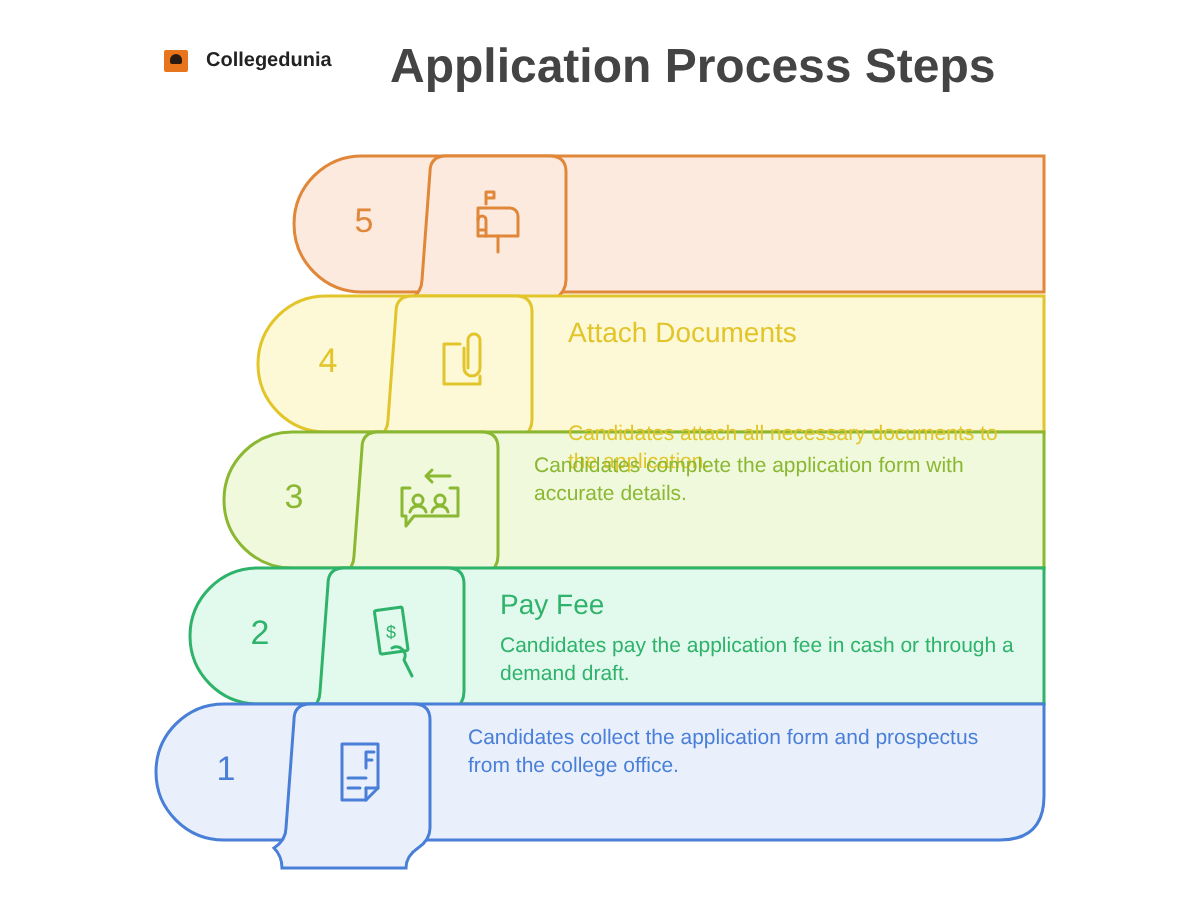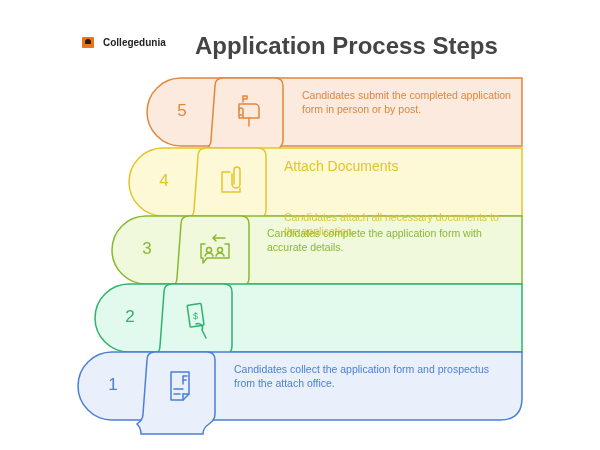--- a/index.html
+++ b/index.html
@@ -1,17 +1,17 @@
 <!DOCTYPE html>
 <html><head>
 <meta charset="utf-8">
 <style>
   html,body{margin:0;padding:0;background:#ffffff;}
   body{width:600px;height:450px;position:relative;overflow:hidden;font-family:"Liberation Sans",sans-serif;}
-  .header{position:absolute;left:0;top:12px;width:504px;height:60px;}
+  .header{position:absolute;left:0;top:0;width:504px;height:60px;}
   .logo{position:absolute;left:82px;top:25px;width:12px;height:11px;background:#e8741c;border-radius:1px;}
   .logo::after{content:"";position:absolute;left:3px;top:2px;width:6px;height:5px;background:#2a1a12;border-radius:3px 3px 1px 1px;}
   .brand{position:absolute;left:103px;top:25px;font-size:10px;font-weight:bold;color:#222;}
   .title{position:absolute;left:195px;top:20px;font-size:24px;font-weight:bold;color:#444;}
   svg.diag{position:absolute;left:0;top:0;}
   .step-text{position:absolute;}
   .step-title{font-size:14px;margin:0 0 6px 0;}
   .step-desc{font-size:10.5px;line-height:14px;margin:0;}
   .num{position:absolute;font-size:17px;text-align:center;width:30px;}
 </style>
@@ -76,31 +76,32 @@
           <path d="M2,-10 v8 M2,-10 h4 M2,-6 h3" fill="none"></path>
           <path d="M-7,3 h9 M-7,8 h6" fill="none"></path>
         </g>
       </g>
     </g>
 </svg>
 
 <div id="overlay">
     <div class="num" style="left: 167px; top: 101px; color: rgb(224, 135, 58);">5</div>
     <div class="step-text" style="left: 302px; top: 88px; width: 210px;">
-      <p class="step-desc" style="color: rgb(224, 135, 58);">Candidates submit the completed application form in person or by post.</p>
     </div>
     <div class="num" style="left: 149px; top: 171px; color: rgb(226, 197, 42);">4</div>
     <div class="step-text" style="left: 284px; top: 158px; width: 228px;">
       <p class="step-title" style="color: rgb(226, 197, 42);">Attach Documents</p>
       <p class="step-desc" style="color: rgb(226, 197, 42); margin-top: 36px;">Candidates attach all necessary documents to the application.</p>
     </div>
     <div class="num" style="left: 132px; top: 239px; color: rgb(138, 184, 51);">3</div>
     <div class="step-text" style="left: 267px; top: 226px; width: 245px;">
       <p class="step-desc" style="color: rgb(138, 184, 51);">Candidates complete the application form with accurate details.</p>
     </div>
     <div class="num" style="left: 115px; top: 307px; color: rgb(47, 179, 106);">2</div>
     <div class="step-text" style="left: 250px; top: 294px; width: 262px;">
+      <p class="step-title" style="color: rgb(47, 179, 106);">Pay Fee</p>
+      <p class="step-desc" style="color: rgb(47, 179, 106);">Candidates pay the application fee in cash or through a demand draft.</p>
     </div>
     <div class="num" style="left: 98px; top: 375px; color: rgb(74, 127, 216);">1</div>
     <div class="step-text" style="left: 234px; top: 362px; width: 278px;">
-      <p class="step-desc" style="color: rgb(74, 127, 216);">Candidates collect the application form and prospectus from the attach office.</p>
+      <p class="step-desc" style="color: rgb(74, 127, 216);">Candidates collect the application form and prospectus from the college office.</p>
     </div>
   </div>
 
 </body></html>

